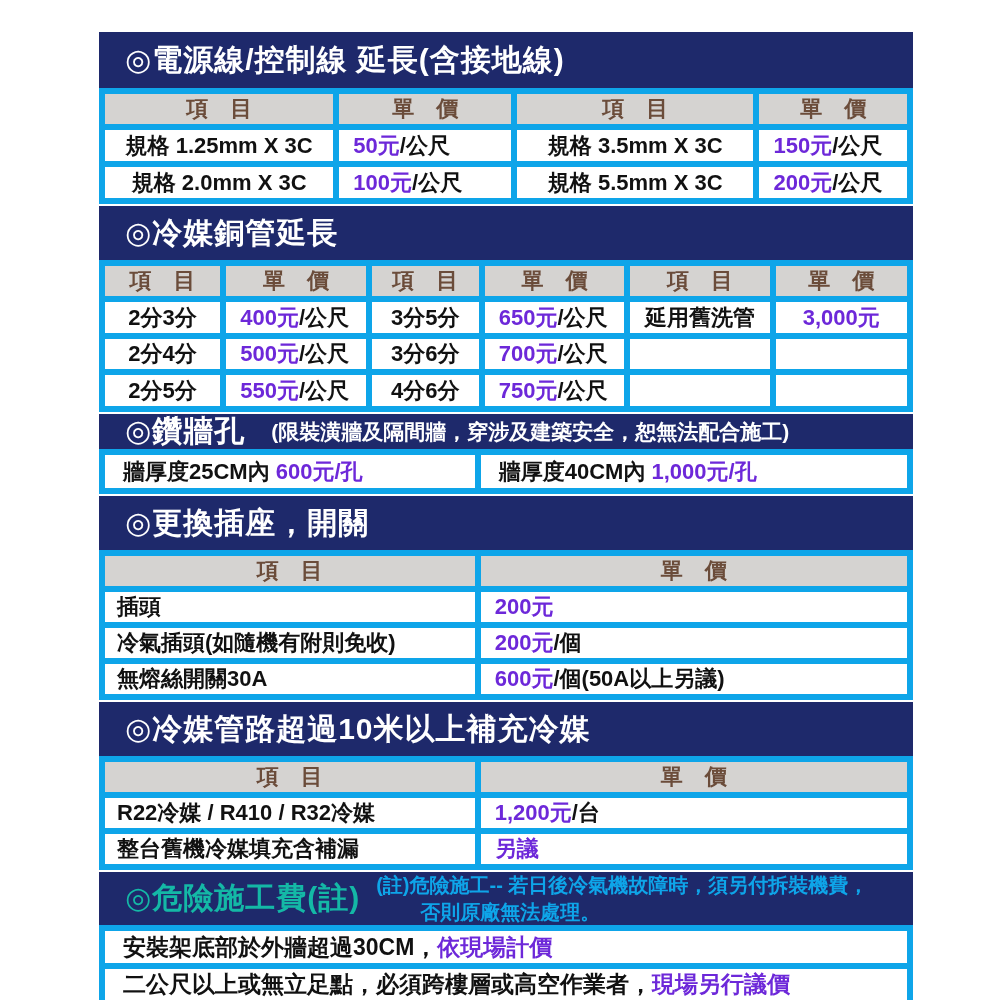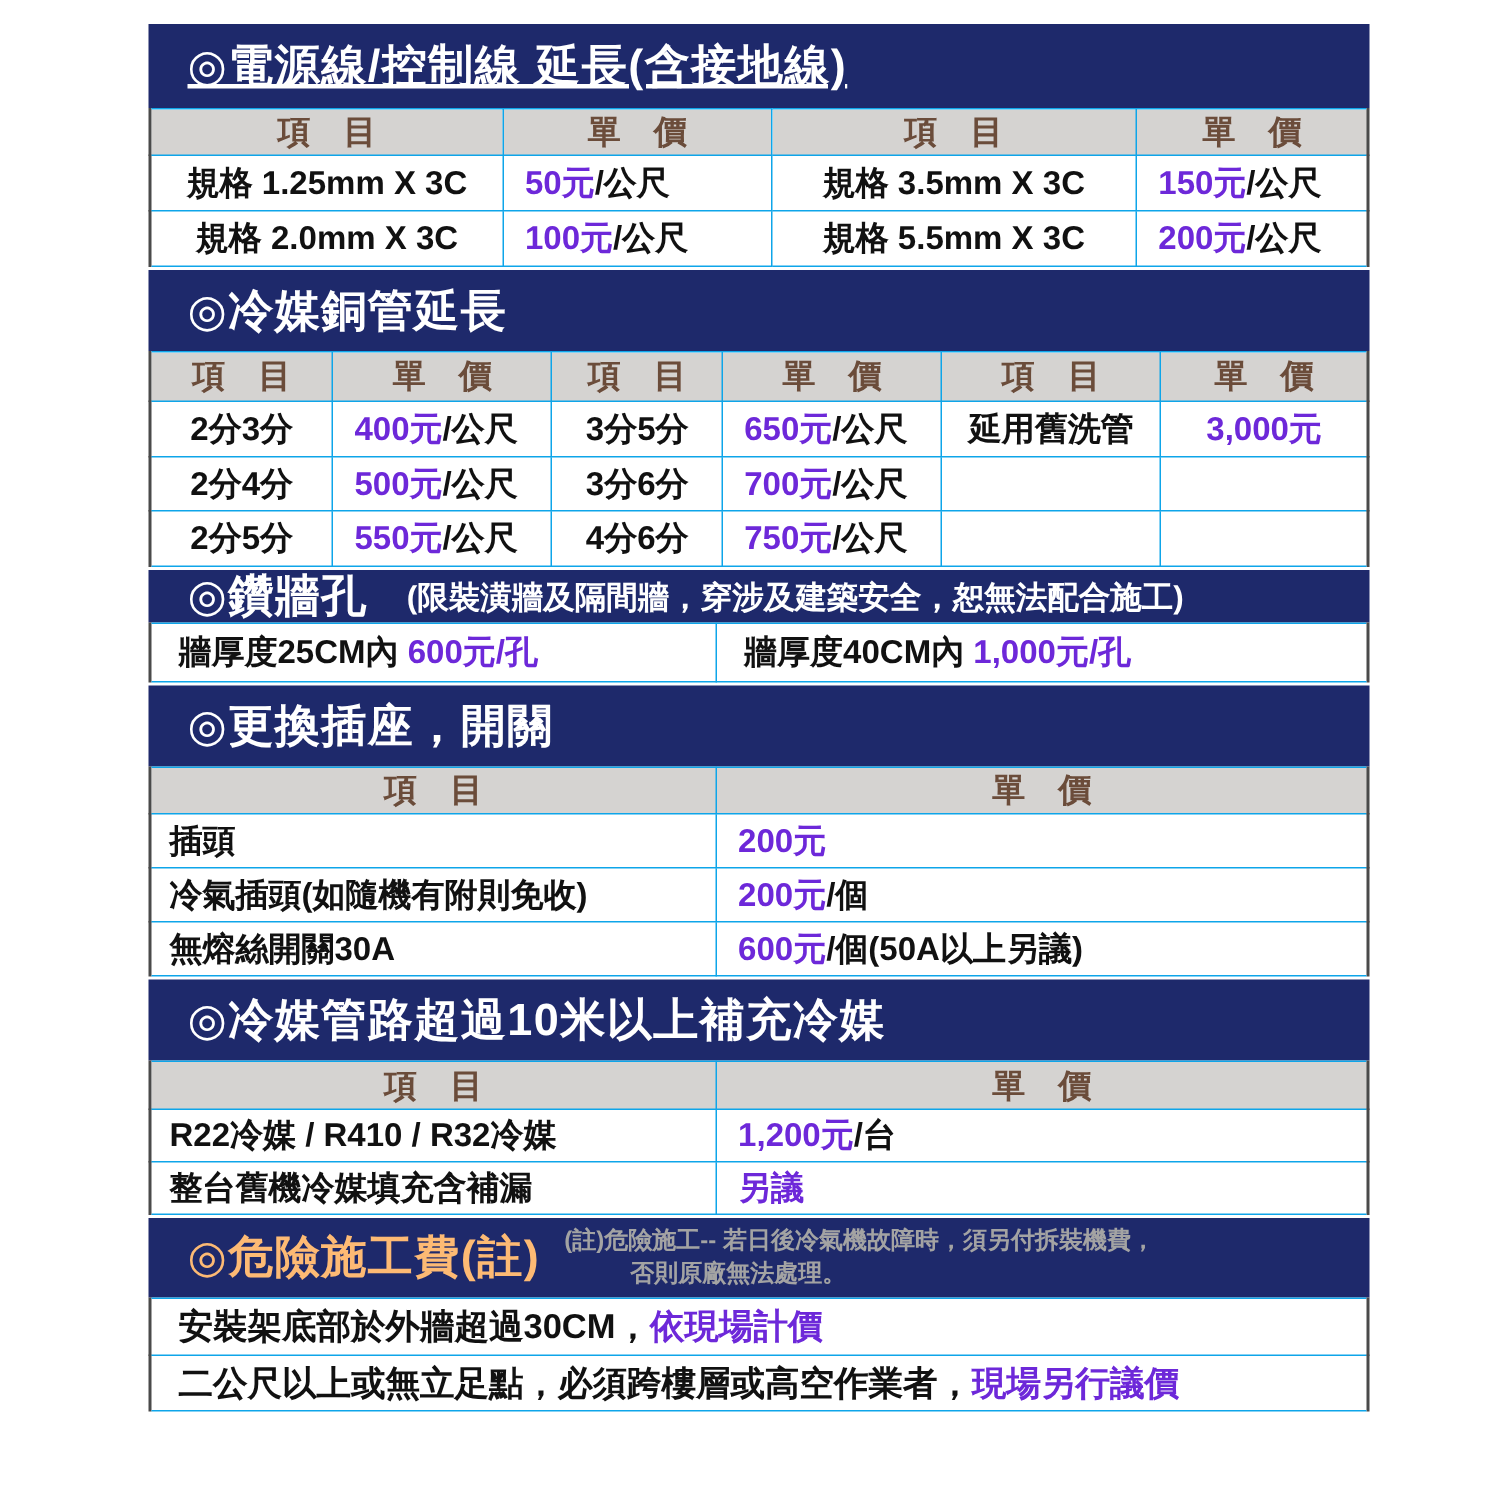--- a/index.html
+++ b/index.html
@@ -8,38 +8,38 @@
     font-family:"Liberation Sans","DejaVu Sans",sans-serif;
     -webkit-font-smoothing:antialiased;
   }
   .wrap { position:absolute; left:99px; top:16px; width:814px; }
 
   
   .bar {
     background:#1e296b; color:#ffffff; display:flex; align-items:center;
     padding-left:26px; box-sizing:border-box; margin-top:2px;
   }
-  .bar:first-child { margin-top:0;text-decoration:underline; }
+  .bar:first-child { margin-top:16px; }
   .bar-title { font-weight:bold; font-size:30px; letter-spacing:1px; white-space:nowrap; }
-  .bar-title.yellow { color:#fdba74; }
+  .bar-title.yellow { color:#14b8a6; }
   .bar-note-bright { color:#ffffff; font-weight:bold; font-size:21px; margin-left:26px; white-space:nowrap; }
   .bar-note-pale {
-    color:#a3a3a3; font-weight:bold; font-size:16px; line-height:1.35;
+    color:#0ea5e9; font-weight:bold; font-size:20px; line-height:1.35;
     margin-left:16px; padding-right:6px;
   }
   .bar-note-pale .l2 { padding-left:44px; }
   .h56{height:56px} .h54{height:54px} .h45{height:35px} .h53{height:53px}
 
   
   table.tbl {
     width:100%; border-collapse:collapse; table-layout:fixed;
     border-left:2px solid #4a4a4a; border-right:2px solid #4a4a4a;
   }
   .tbl td, .tbl th {
-    border:1px solid #0ea5e9; font-weight:bold; font-size:22px; color:#111111;
+    border:6px solid #0ea5e9; font-weight:bold; font-size:22px; color:#111111;
     white-space:nowrap; overflow:hidden; padding:0; box-sizing:border-box;
   }
   .tbl th { background:#d5d3d1; color:#6b4c3a; text-align:center; font-size:22px; }
   td.item-c { text-align:center; }
   td.item-l { text-align:left; padding-left:12px; }
   td.price { text-align:left; padding-left:14px; }
   td.price-c { text-align:center; }
   td.mixed { text-align:left; padding-left:18px; }
   .blue { color:#6d28d9; }
   .rh38 { height:38px; } .rh37 { height:37px; } .rh36 { height:36px; }

